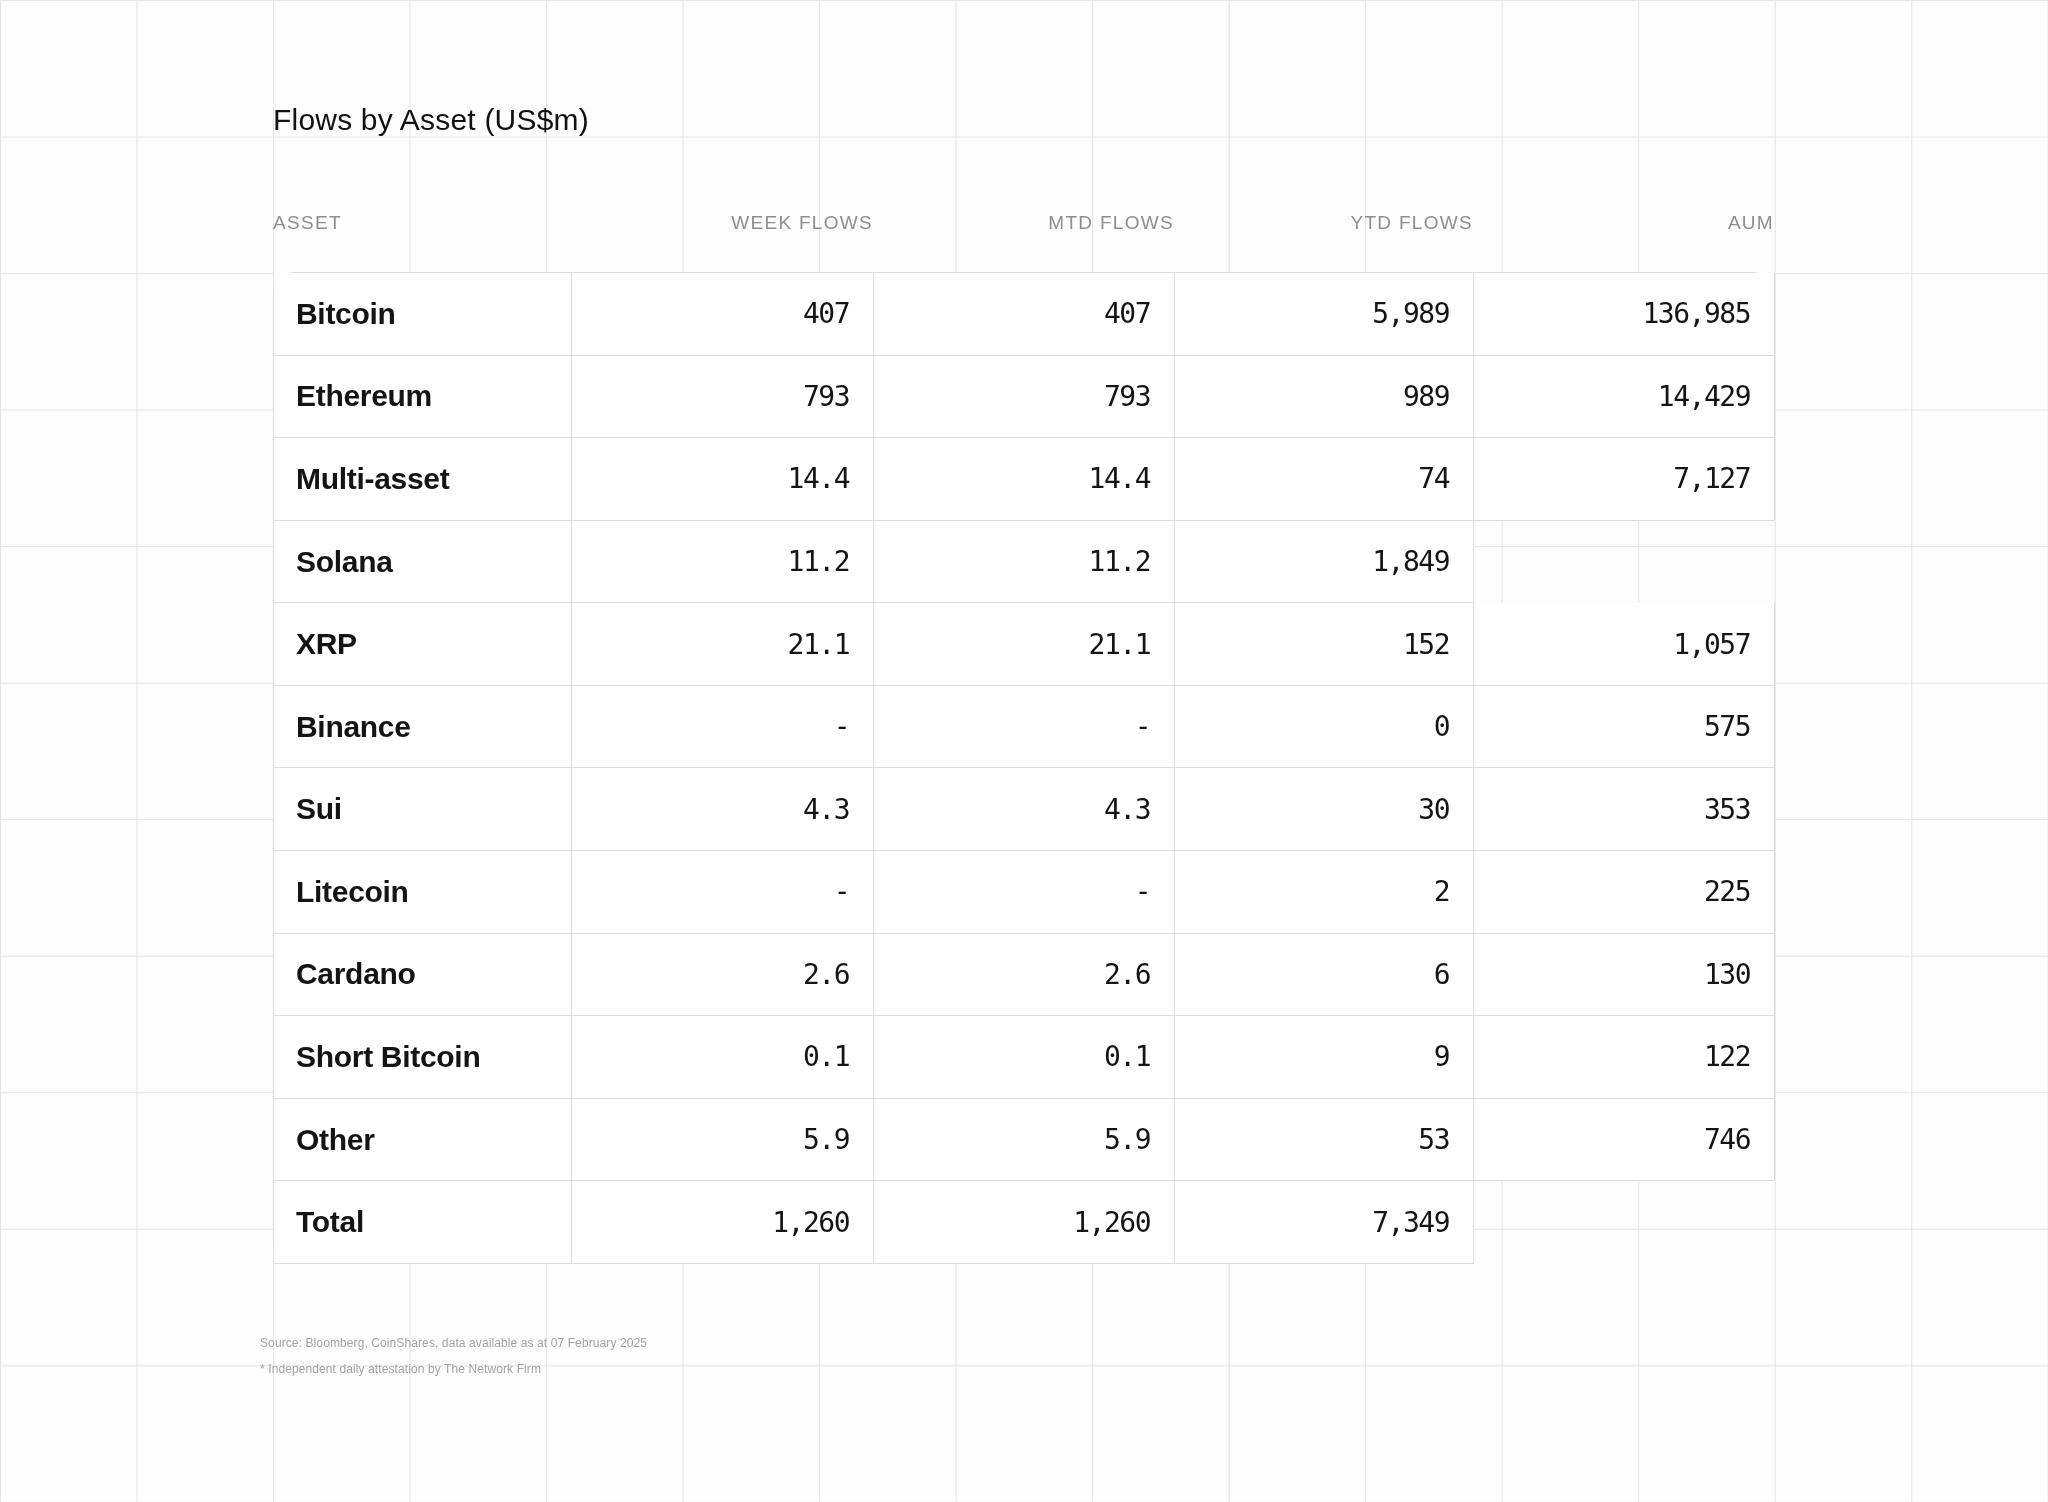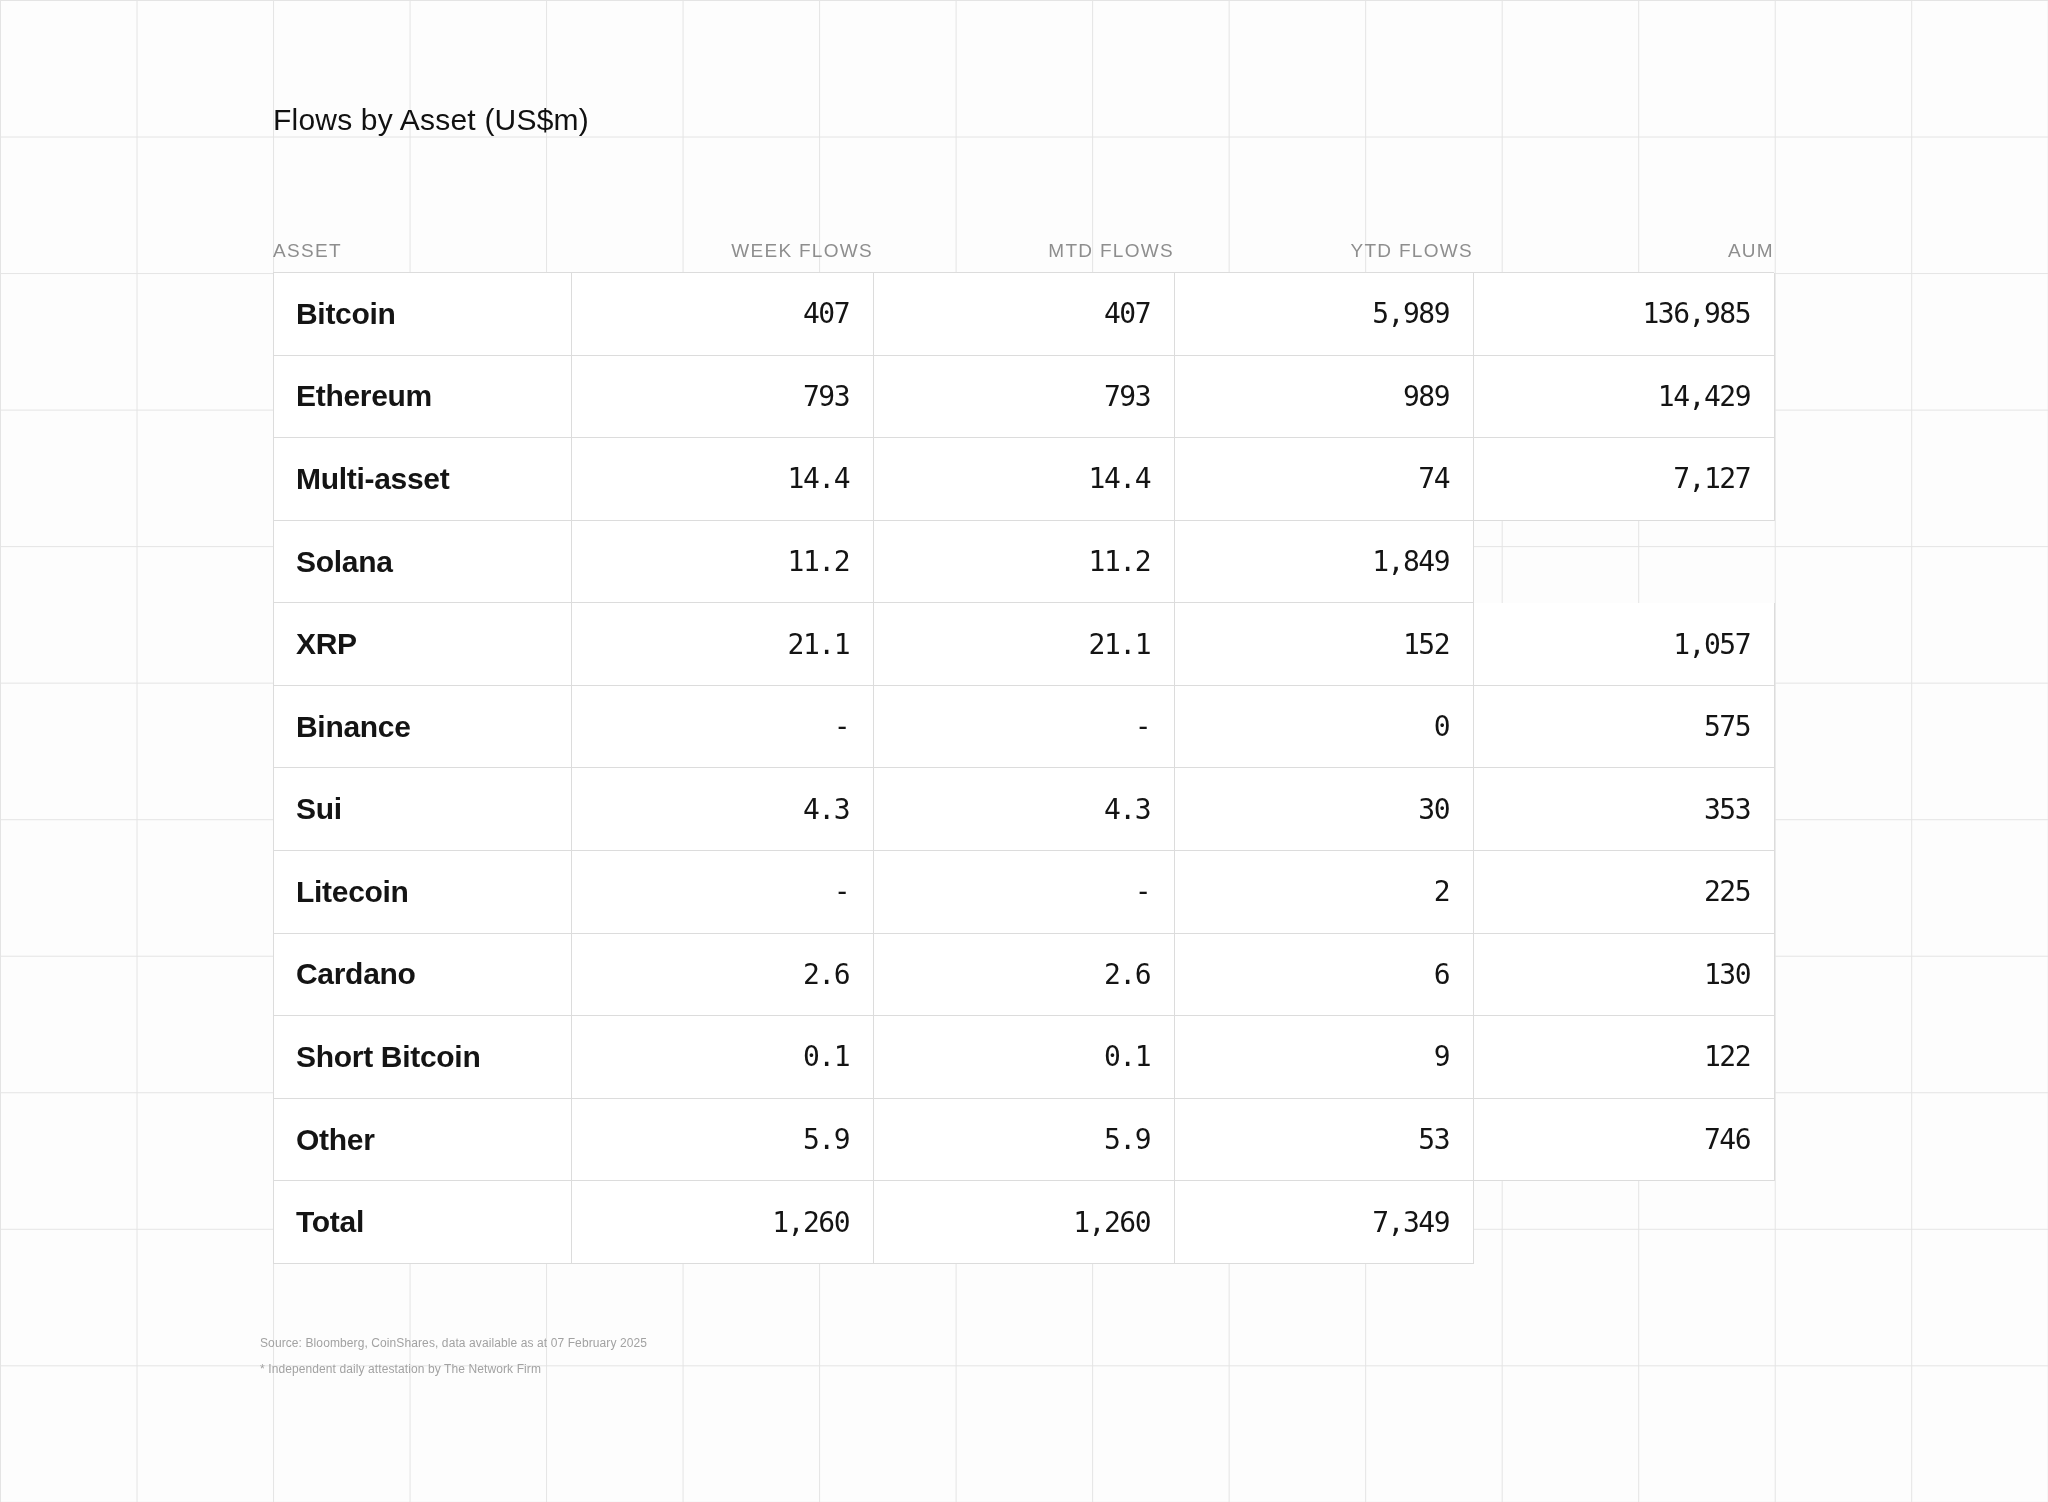--- a/index.html
+++ b/index.html
@@ -26,21 +26,21 @@
     font-weight: 400;
     letter-spacing: 0.2px;
     color: var(--heading-text, #111);
     line-height: 1;
   }
 
   
   .thead {
     position: absolute;
     left: 273px;
-    top: 240px;
+    top: 212px;
     width: 1660px;
     display: grid;
     grid-template-columns: 298px 302px 301px 299px 301px;
   }
   .th {
     font-size: 19px;
     font-weight: 500;
     letter-spacing: 1.3px;
     color: var(--header-label, #8e8e8e);
     text-align: right;
@@ -49,20 +49,21 @@
   }
   .th.left { text-align: left; }
 
   .flows-table {
     position: absolute;
     left: 273px;
     top: 272px;
     width: 1501px;
     border-top: 1px solid var(--table-border, #dcdcdc);
     border-left: 1px solid var(--table-border, #dcdcdc);
+    border-radius: 21px;
   }
   .tr {
     display: grid;
     grid-template-columns: 298px 302px 301px 299px 301px;
     height: 82.58px;
   }
   .td {
     background: var(--cell-bg, #fff);
     border-right: 1px solid var(--table-border, #dcdcdc);
     border-bottom: 1px solid var(--table-border, #dcdcdc);

